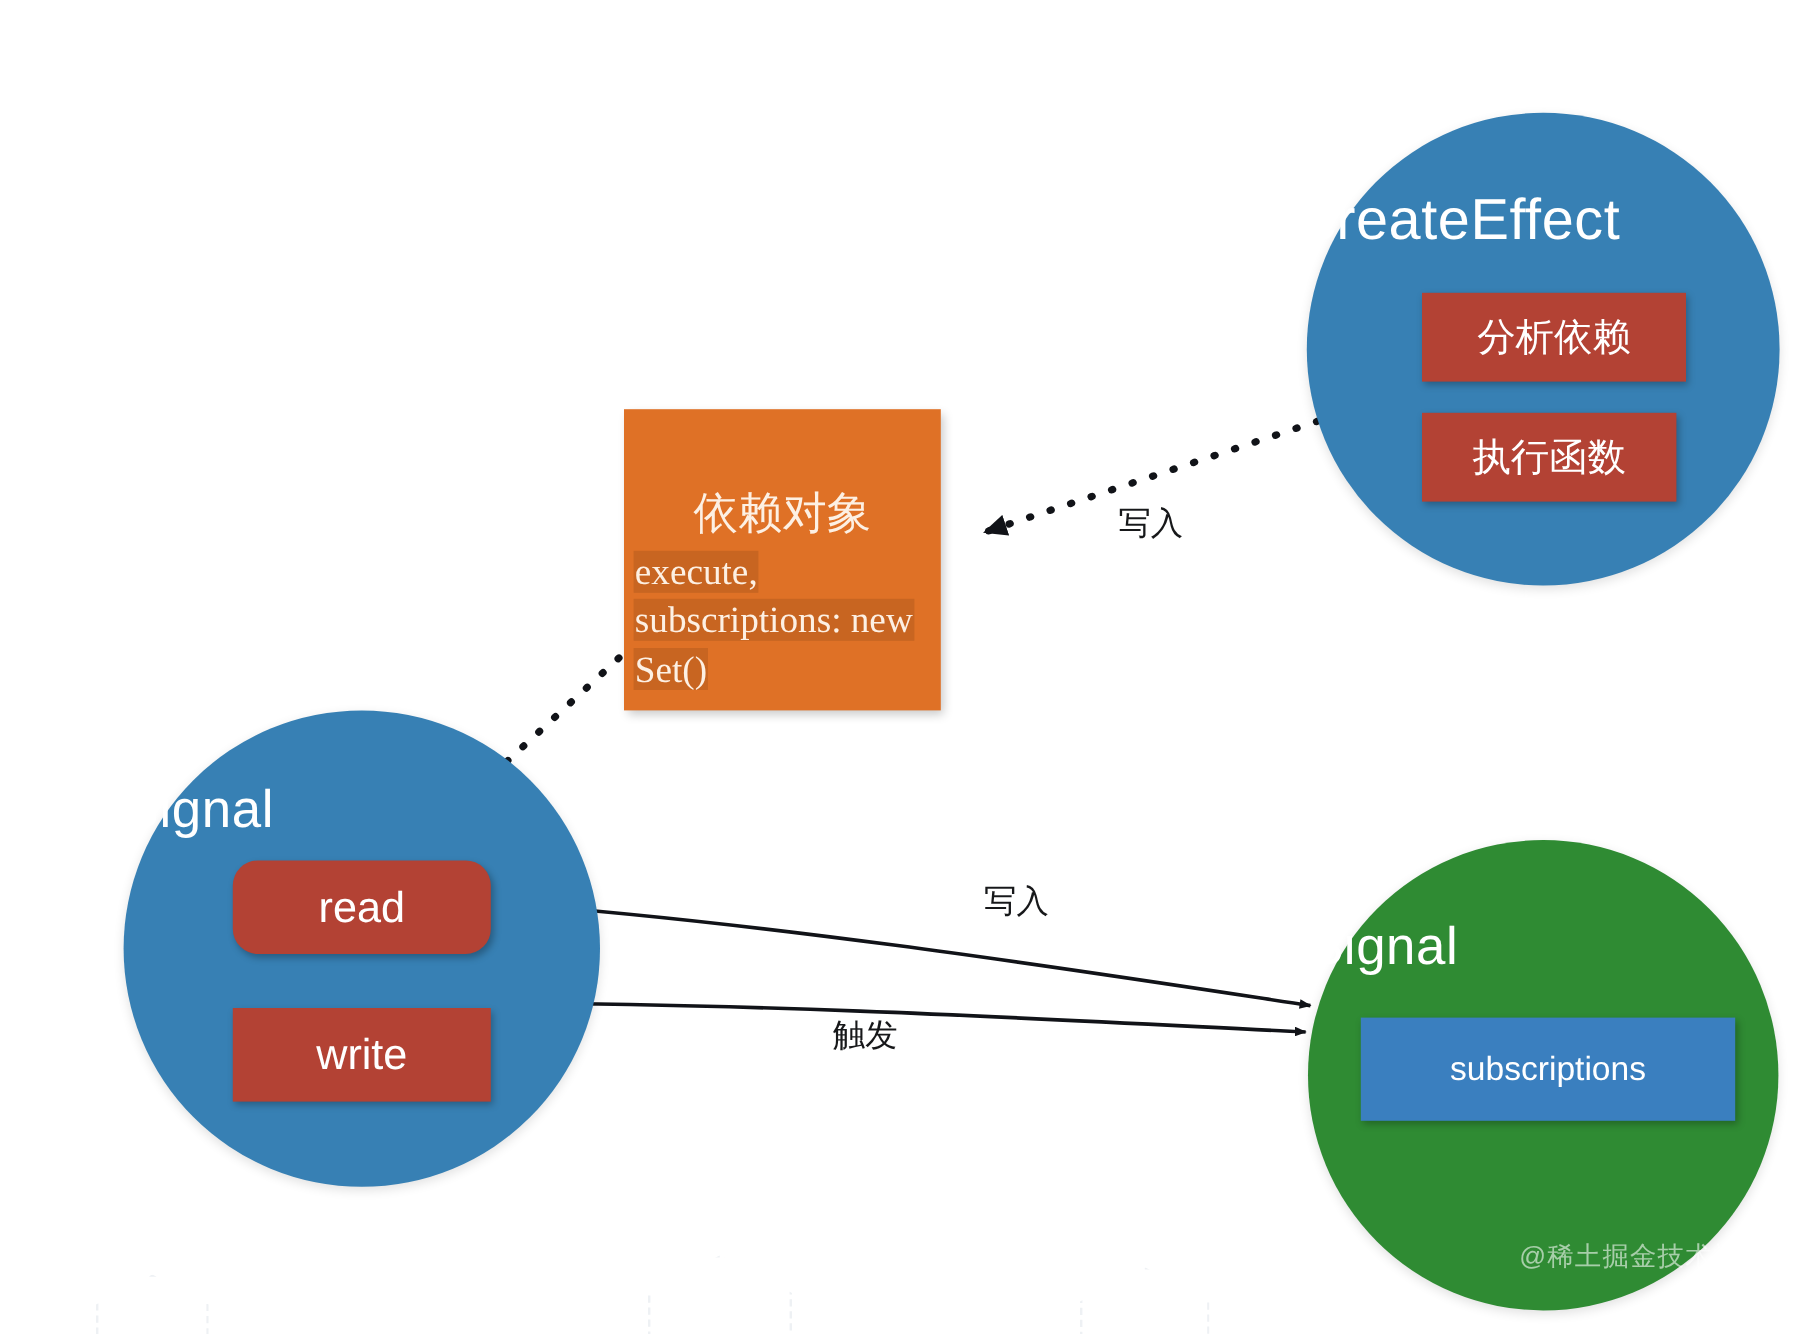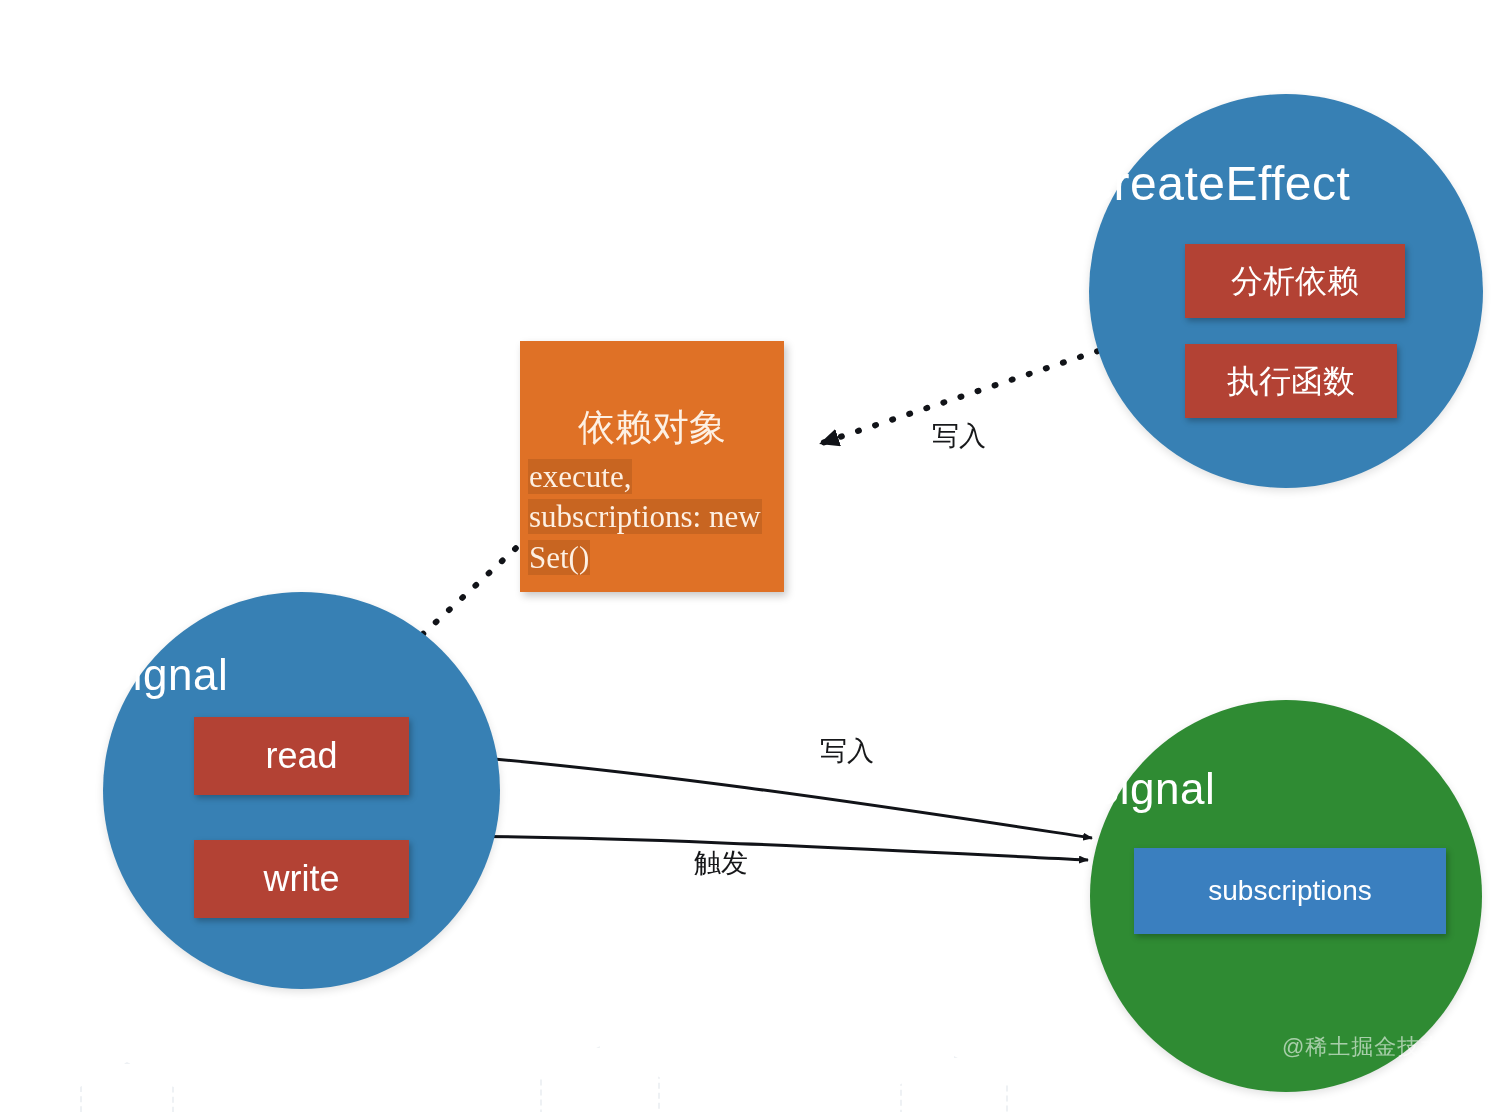--- a/index.html
+++ b/index.html
@@ -153,37 +153,37 @@
     </div>
 
     <div class="chip chip-red" style="left:96px; top:250px; width:212px; height:74px; font-size:32px;">
       <span>执行函数</span>
     </div>
   </div>
 
   <div class="node-circle circle-blue" style="left:103px; top:592px; width:397px; height:397px;">
     <div class="circle-title" style="top:58px; font-size:44px;">Signal</div>
 
-    <div class="chip chip-red" style="left:91px; top:125px; width:215px; height:78px; font-size:36px;">
+    <div class="chip chip-red" style="left:91px; top:125px; width:215px; height:78px; font-size:36px;border-radius:21px;">
       <span>read</span>
     </div>
 
     <div class="chip chip-red" style="left:91px; top:228px; width:215px; height:78px; font-size:36px;margin-top:20px;">
       <span>write</span>
     </div>
   </div>
 
   <div class="node-circle circle-green" style="left:1090px; top:700px; width:392px; height:392px;">
     <div class="circle-title" style="top:64px; font-size:44px;">Signal</div>
 
     <div class="chip chip-blue" style="left:44px; top:148px; width:312px; height:86px; font-size:28px;">
       <span>subscriptions</span>
     </div>
 
-    <div class="watermark" style="left:176px; top:332px; font-size:22px;margin-left:16px;">@稀土掘金技术社区</div>
+    <div class="watermark" style="left:176px; top:332px; font-size:22px;">@稀土掘金技术社区</div>
   </div>
 
   <div class="panel-orange" style="left:520px; top:341px; width:264px; height:251px;">
     <div class="panel-title" style="top:62px; font-size:37px;">依赖对象</div>
 
     <div class="panel-code" style="left:8px; top:116px; width:252px; font-size:31px;">
       <span>execute,</span><br>
       <span>subscriptions: new</span><br>
       <span>Set()</span>
     </div>

